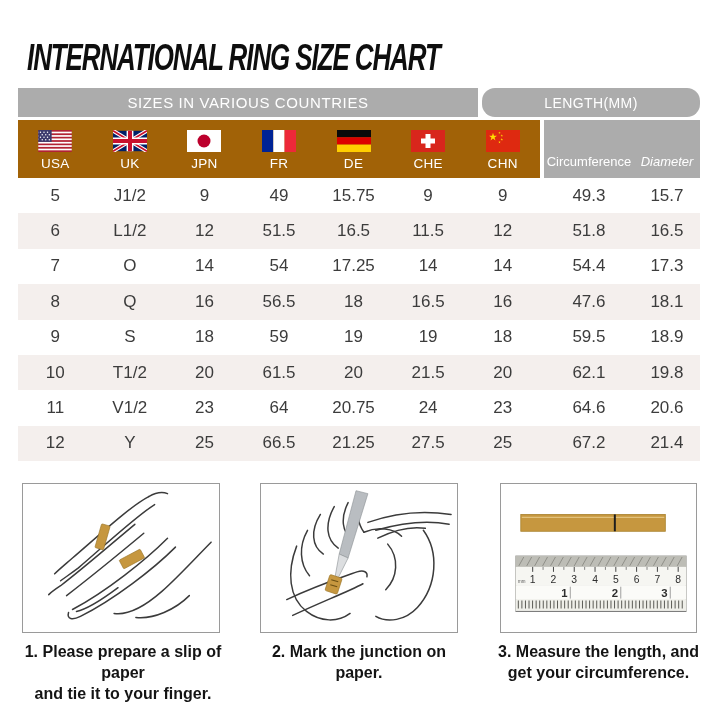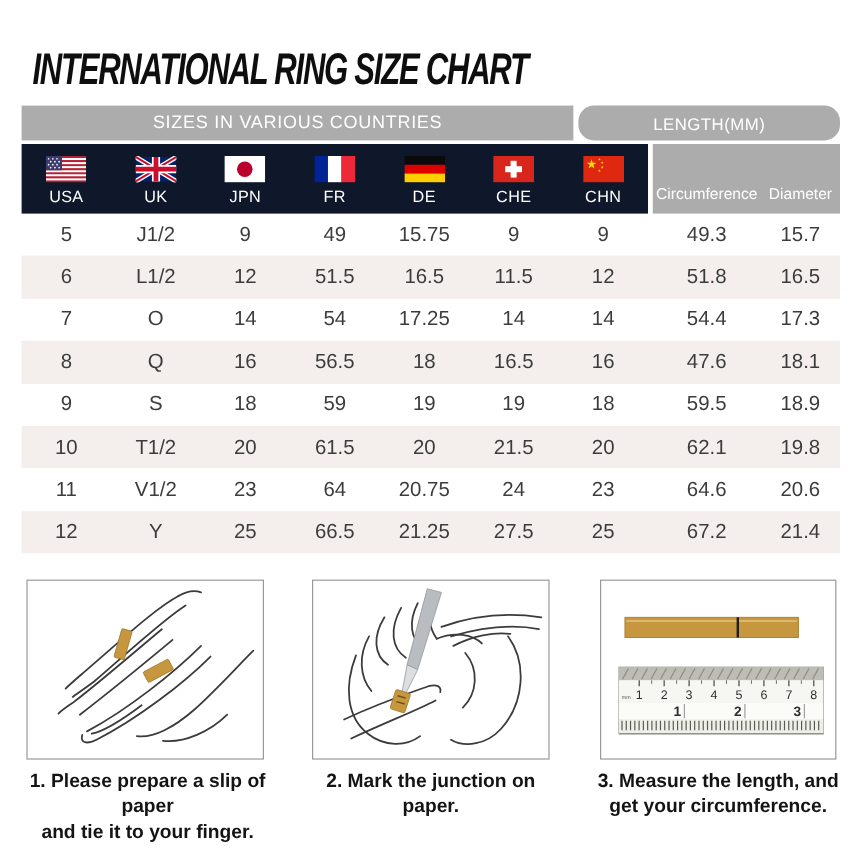--- a/index.html
+++ b/index.html
@@ -14,30 +14,30 @@
   
   .table{position:absolute;left:18px;top:88px;width:682px;}
   .ghrow{display:flex;height:29px;}
   .gh-left{width:460px;background:#acacac;color:#fff;display:flex;align-items:center;
            justify-content:center;font-size:15px;letter-spacing:.6px;}
   .gh-gap{width:4px;background:#fff;}
   .gh-right{flex:1;background:#acacac;color:#fff;display:flex;align-items:center;
             justify-content:center;font-size:14px;letter-spacing:.4px;border-radius:13px;}
   .hspacer{height:3px;background:#fff;}
   .flagrow{display:flex;height:58px;}
-  .fl-left{width:522px;background:#0f172a;display:flex;}
+  .fl-left{width:522px;background:#a16207;display:flex;}
   .flag-col{width:74.57px;display:flex;flex-direction:column;align-items:center;
             justify-content:center;padding-top:3px;}
   .flag-col svg{width:34px;height:22px;display:block;}
   .flag-label{color:#fff;font-size:13.5px;margin-top:4px;letter-spacing:.3px;}
   .fl-gap{width:4px;background:#fff;}
   .fl-right{flex:1;background:#acacac;display:flex;align-items:flex-end;padding-bottom:9px;}
   .len-col{color:#fff;font-size:13px;text-align:center;}
   .len-circ{width:90px;}
-  .len-diam{width:66px;}
+  .len-diam{width:66px;font-style:italic;}
   .drow{display:flex;height:35.4px;align-items:center;}
   .drow.alt{background:#f4efed;}
   .dcell{text-align:center;font-size:17px;color:#3c3c3c;}
   .cc{width:74.57px;}
   .gapcell{width:4px;}
   .circ{width:90px;text-align:center;}
   .diam{width:66px;}
 
   
   .step-box{position:absolute;top:483px;height:150px;border:1px solid #9a9a9a;

